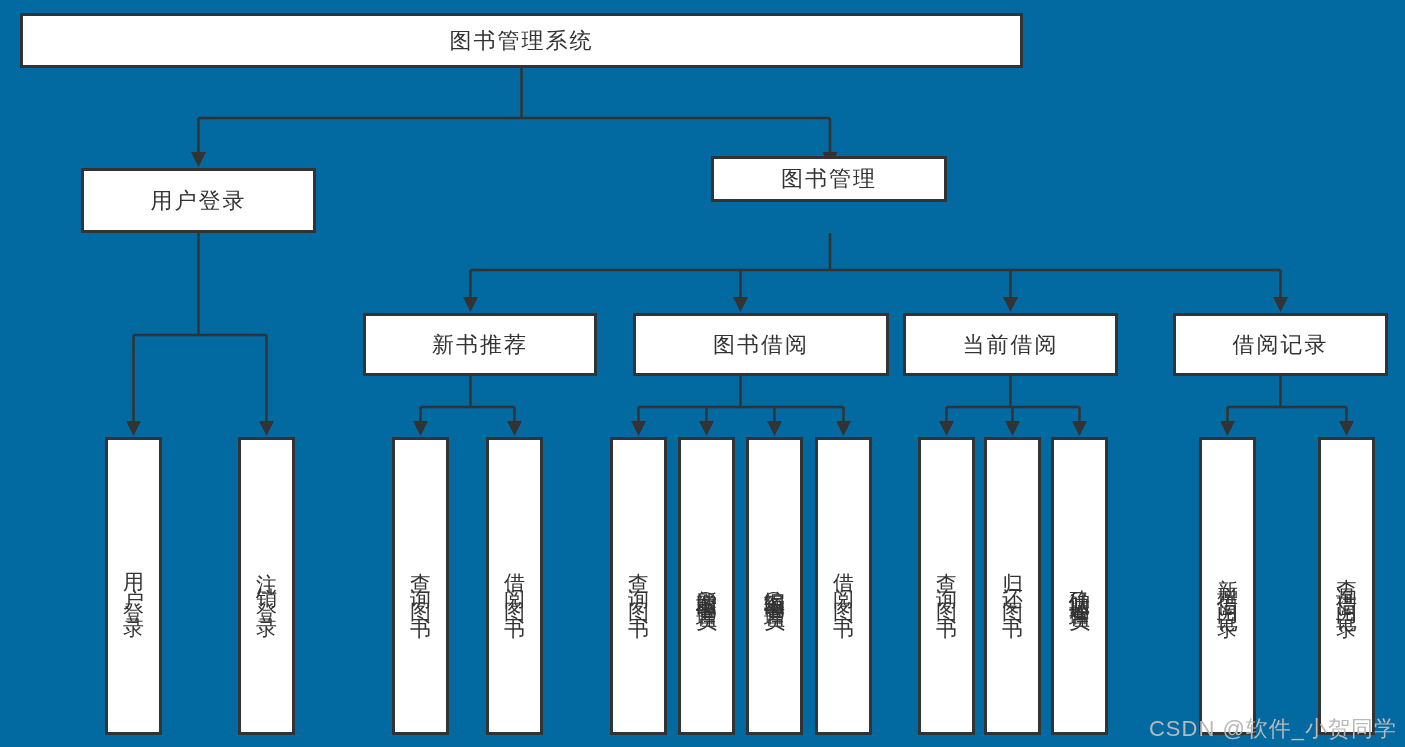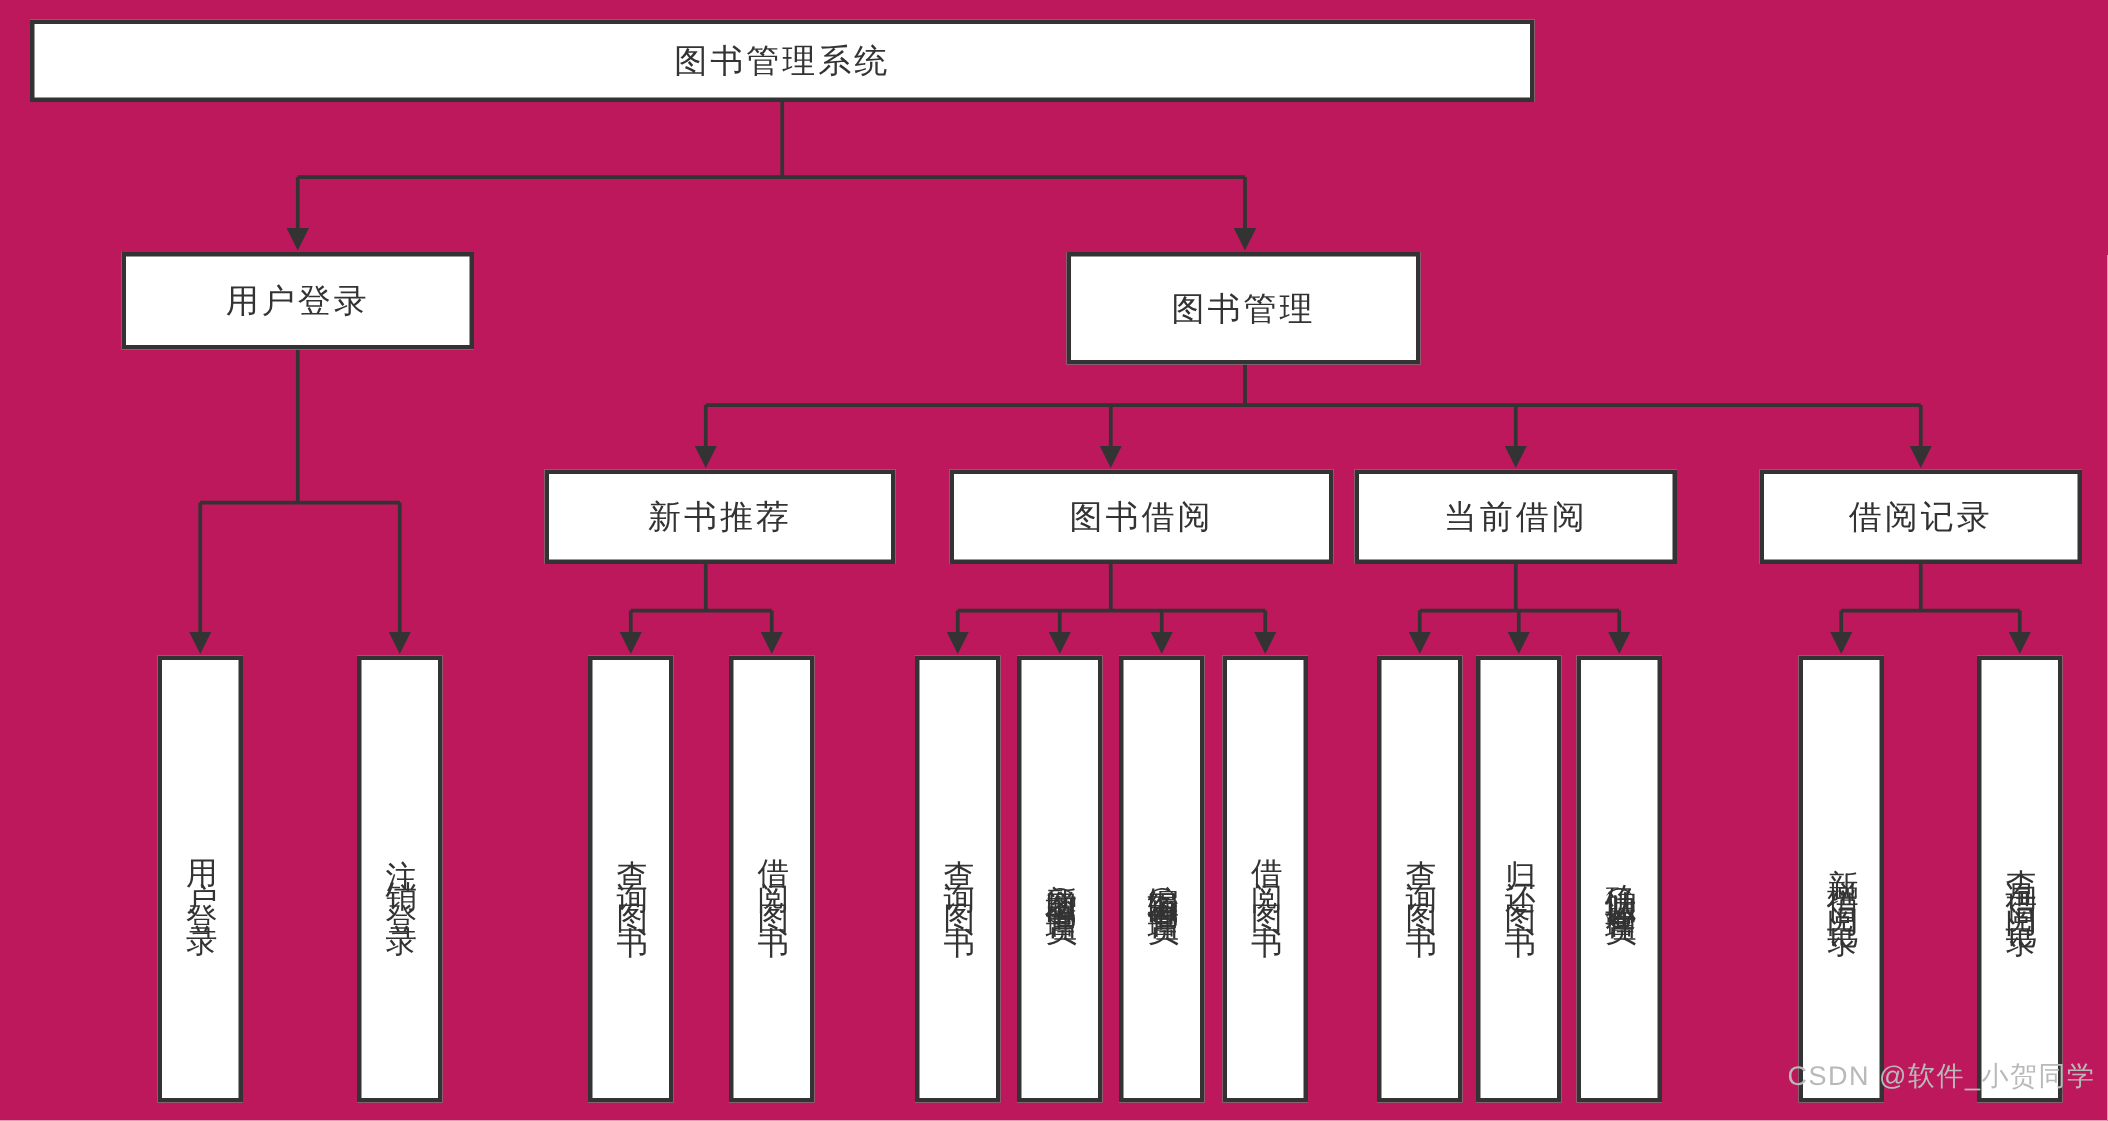--- a/index.html
+++ b/index.html
@@ -1,20 +1,20 @@
 <!DOCTYPE html>
 <html lang="zh"><head>
 <meta charset="utf-8">
 <style>
   html, body { margin: 0; padding: 0; background: #ffffff; }
   .canvas {
     position: relative;
     width: 1405px;
     height: 747px;
-    background: #be185d;
+    background: #0369a1;
     font-family: "Liberation Sans", "DejaVu Sans", sans-serif;
     color: #333333;
     overflow: hidden;
   }
   .connectors { position: absolute; left: 0; top: 0; width: 1405px; height: 747px; }
   .cline { stroke: #333333; stroke-width: 2.5; fill: none; }
   .node {
     position: absolute;
     box-sizing: border-box;
     border: 3px solid #333333;
@@ -31,22 +31,22 @@
     writing-mode: vertical-rl;
     text-orientation: mixed;
     white-space: nowrap;
   }
   .sp4 span { letter-spacing: 15px; }
   .sp6 span { letter-spacing: 8px; }
   .sp9 span { letter-spacing: 3px; }
   .watermark {
     position: absolute;
     right: 8px;
-    bottom: 18px;
-    font-size: 18px;
+    bottom: 3px;
+    font-size: 22px;
     color: #b9b9b9;
     letter-spacing: 1px;
     z-index: 5;
     margin-left: 28px;
   }
 </style>
 </head>
 <body>
 
 <div class="canvas">
@@ -99,21 +99,21 @@
     <path class="cline" d="M1346.5 407 V433" marker-end="url(#arrow)"></path>
   </svg>
 
   <div class="node" style="left:20px; top:13px; width:1003px; height:55px;">
     <span>图书管理系统</span>
   </div>
 
   <div class="node" style="left:81px; top:168px; width:235px; height:65px;">
     <span>用户登录</span>
   </div>
-  <div class="node" style="left:711px; top:168px; width:236px; height:75px;">
+  <div class="node" style="left:711px; top:156px; width:236px; height:46px;">
     <span>图书管理</span>
   </div>
 
   <div class="node" style="left:363px; top:313px; width:234px; height:63px;">
     <span>新书推荐</span>
   </div>
   <div class="node" style="left:633px; top:313px; width:256px; height:63px;">
     <span>图书借阅</span>
   </div>
   <div class="node" style="left:903px; top:313px; width:215px; height:63px;">

